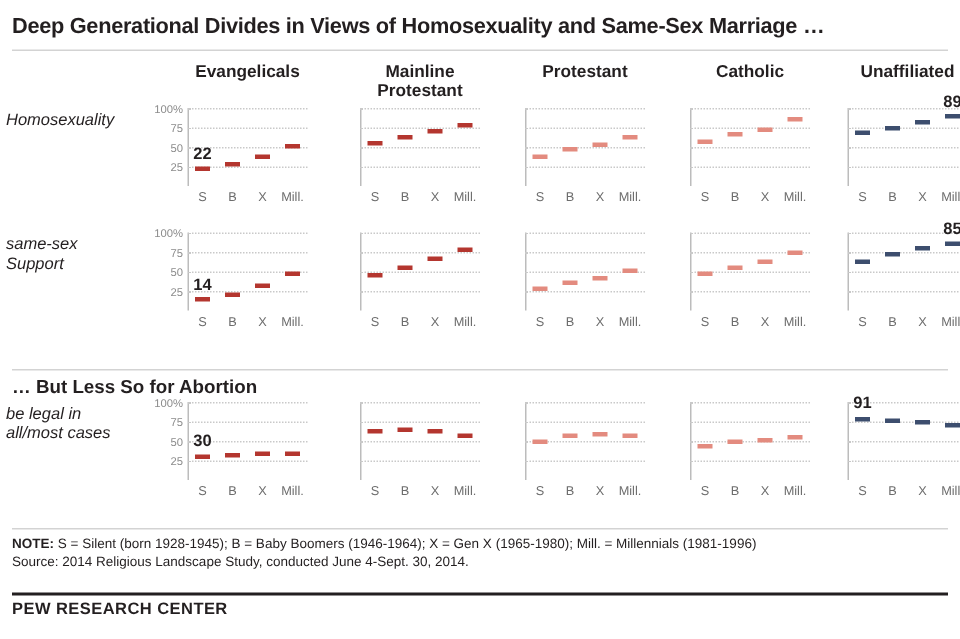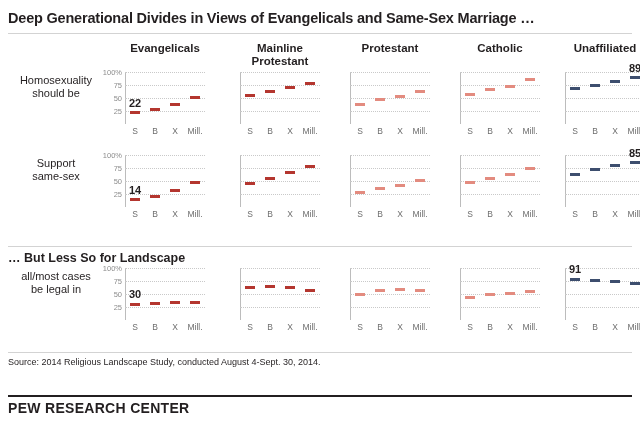--- a/index.html
+++ b/index.html
@@ -26,22 +26,23 @@
 
   .colhead{
     position:absolute;
     font-size:11.5px;font-weight:bold;text-align:center;
     line-height:13px;
     color:#231f20;
   }
 
   .rowlabel{
     position:absolute;
-    font-size:11px;text-align:center;line-height:13px;
+    font-size:11px;text-align:left;line-height:13px;
     color:#231f20;
+    font-style:italic;
   }
 
   .subhead{
     position:absolute;left:8px;
     font-size:12.5px;font-weight:bold;color:#231f20;
   }
 
   .panel{position:absolute;}
   .panel .axis{
     position:absolute;left:0;top:0;width:1px;height:100%;
@@ -73,36 +74,37 @@
     white-space:nowrap;
   }
   .notes{
     position:absolute;left:8px;top:356px;
     font-size:9px;line-height:12px;color:#231f20;
     width:620px;
   }
   .notes b{font-weight:bold;}
   .brand{
     position:absolute;left:8px;top:400px;
-    font-size:14px;font-weight:bold;letter-spacing:0.3px;color:#231f20;
+    font-size:11px;font-weight:bold;letter-spacing:0.3px;color:#231f20;
   }
 </style>
 </head>
 <body>
 
-<div class="title">Deep Generational Divides in Views of Evangelicals and Same-Sex Marriage …</div>
+<div class="title">Deep Generational Divides in Views of Homosexuality and Same-Sex Marriage …</div>
 <div class="rule rule-top"></div>
 <div class="rule rule-mid"></div>
 <div class="rule rule-bottom"></div>
 <div class="rule rule-footer"></div>
 
-<div class="subhead" style="top:251px">… But Less So for Landscape</div>
+<div class="subhead" style="top:251px">… But Less So for Abortion</div>
 
 <div class="notes">
-  <div>Source: 2014 Religious Landscape Study, conducted August 4-Sept. 30, 2014.</div>
+  <div><b>NOTE: </b><span>S = Silent (born 1928-1945); B = Baby Boomers (1946-1964); X = Gen X (1965-1980); Mill. = Millennials (1981-1996)</span></div>
+  <div>Source: 2014 Religious Landscape Study, conducted June 4-Sept. 30, 2014.</div>
 </div>
 <div class="brand">PEW RESEARCH CENTER</div>
 
 <div id="cols">
     <div class="colhead" style="left: 115px; top: 42px; width: 100px;">
       <div>Evangelicals</div>
     </div>
     <div class="colhead" style="left: 230px; top: 42px; width: 100px;">
       <div>Mainline</div>
       <div>Protestant</div>
@@ -113,29 +115,28 @@
     <div class="colhead" style="left: 450px; top: 42px; width: 100px;">
       <div>Catholic</div>
     </div>
     <div class="colhead" style="left: 555px; top: 42px; width: 100px;">
       <div>Unaffiliated</div>
     </div>
   </div>
 <div id="rowlabels">
     <div class="rowlabel" style="left: 4px; width: 104px; top: 74px;">
       <div>Homosexuality</div>
-      <div>should be</div>
     </div>
     <div class="rowlabel" style="left: 4px; width: 104px; top: 157px;">
+      <div>same-sex</div>
       <div>Support</div>
-      <div>same-sex</div>
     </div>
     <div class="rowlabel" style="left: 4px; width: 104px; top: 270px;">
+      <div>be legal in</div>
       <div>all/most cases</div>
-      <div>be legal in</div>
     </div>
   </div>
 <div id="panels">
     <div class="panel" style="left: 125px; top: 72px; width: 80px; height: 52px;">
       <div class="axis"></div>
       <div class="gridline" style="top: 39px;"></div>
       <div class="ytick" style="top: 39px;">25</div>
       <div class="gridline" style="top: 26px;"></div>
       <div class="ytick" style="top: 26px;">50</div>
       <div class="gridline" style="top: 13px;"></div>

